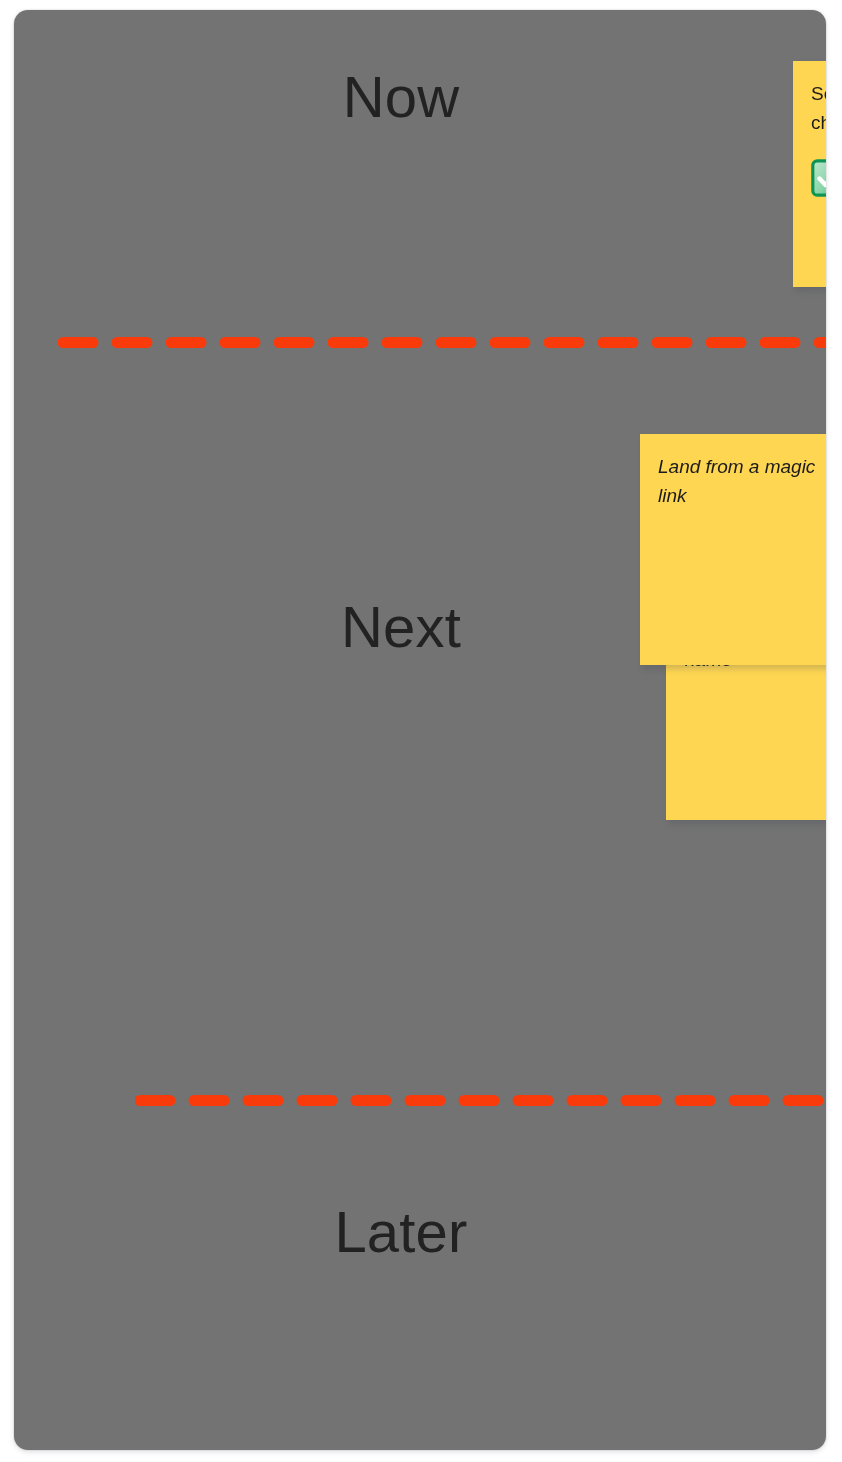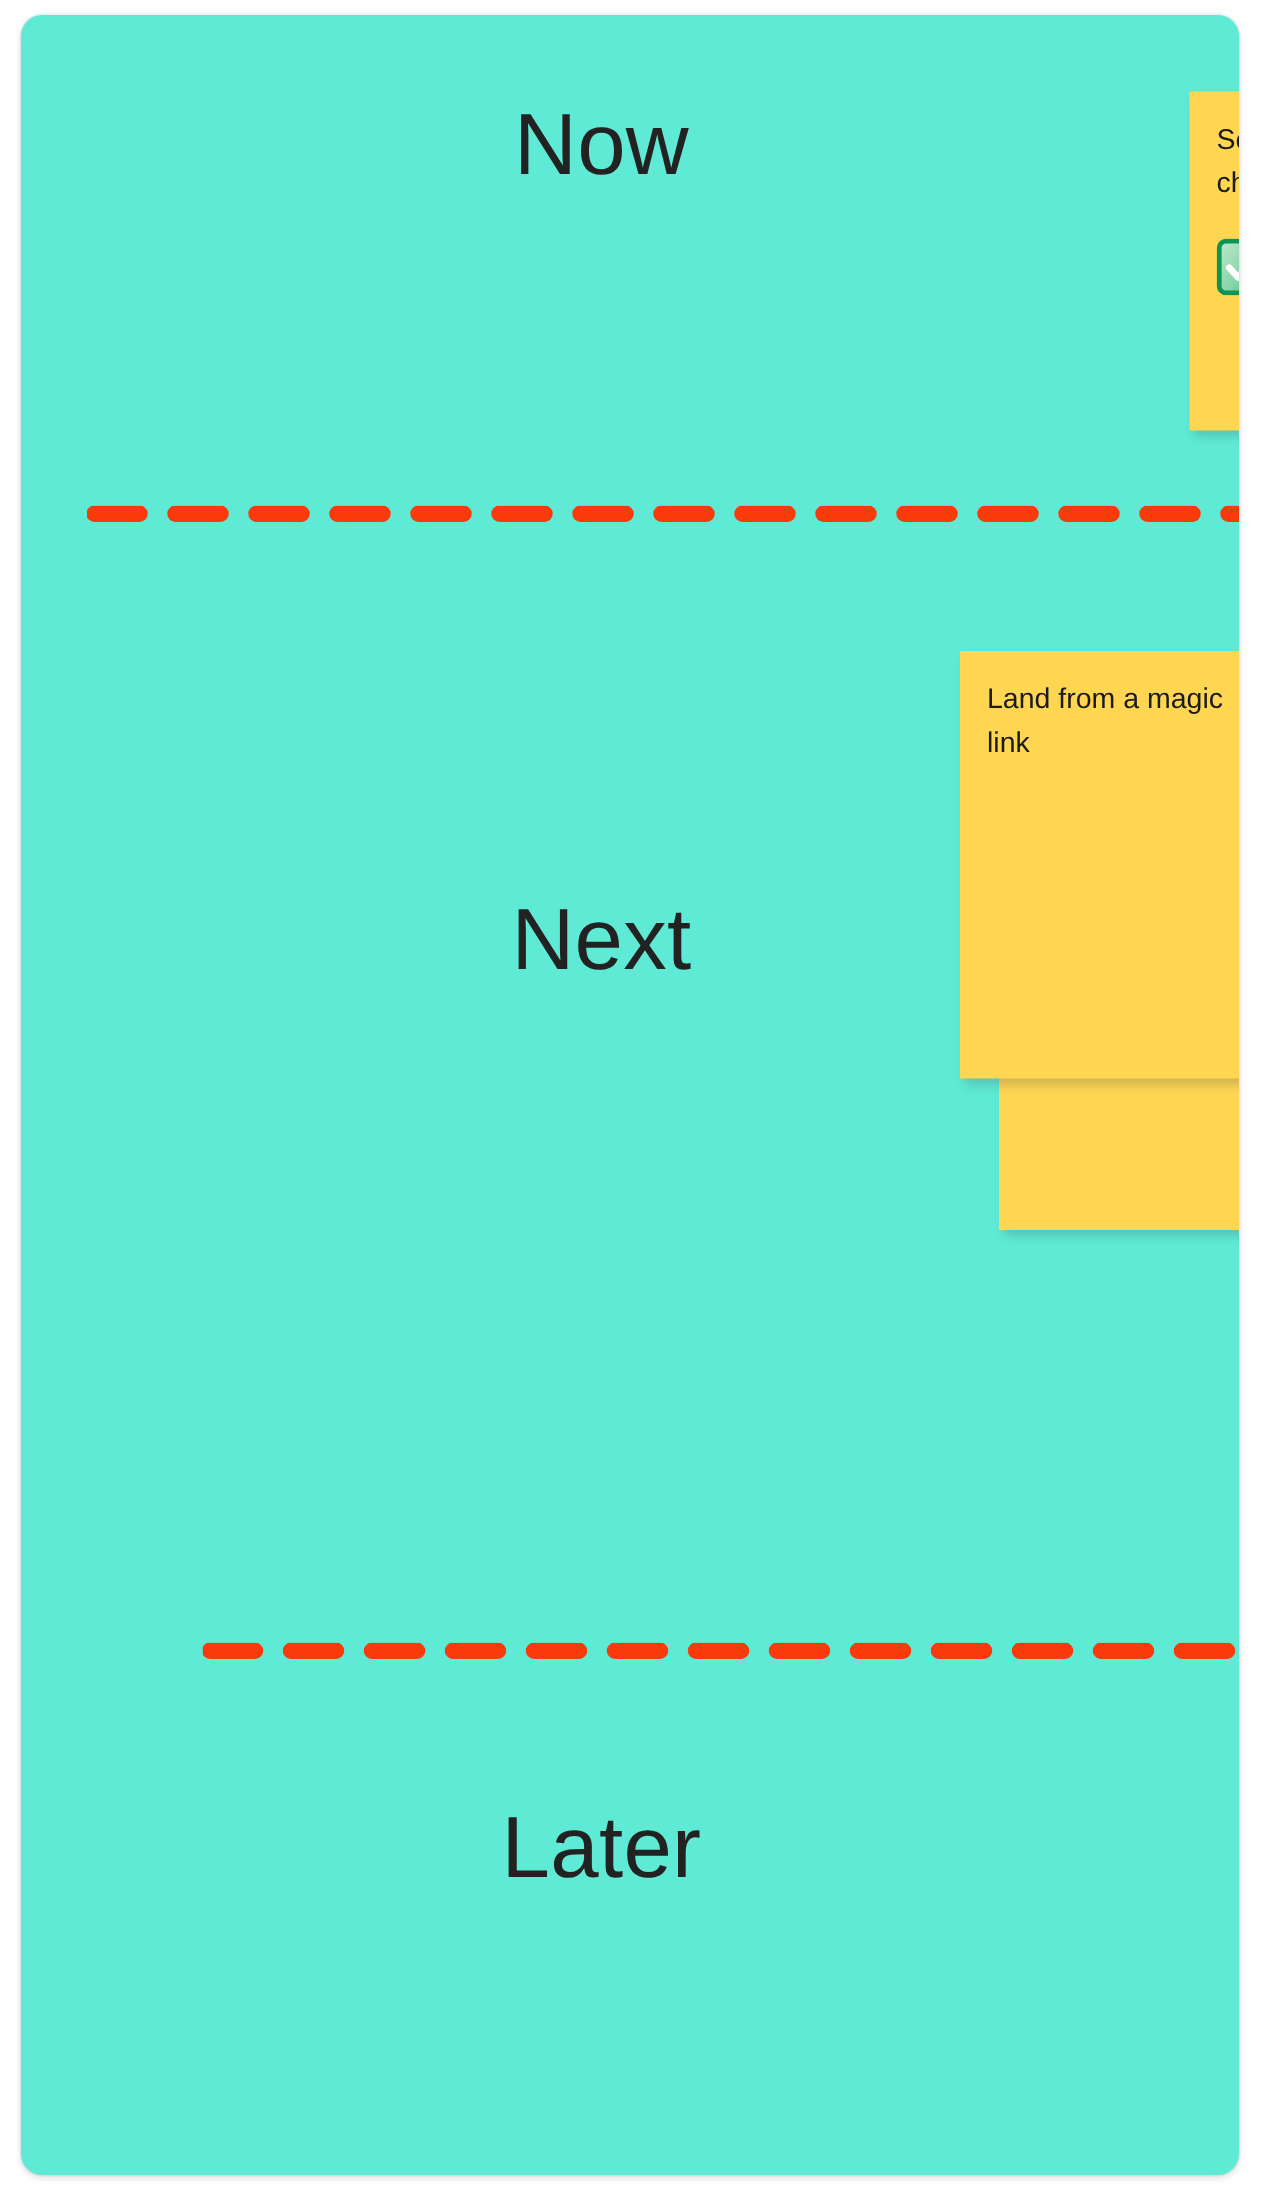--- a/index.html
+++ b/index.html
@@ -17,21 +17,21 @@
     -webkit-font-smoothing: antialiased;
   }
 
   
   #board-card {
     position: absolute;
     left: 14px;
     top: 10px;
     width: 812px;
     height: 1440px;
-    background: #5eead4;
+    background: #737373;
     border-radius: 14px;
     box-shadow: 0 2px 5px rgba(60, 64, 80, 0.16),
                 0 0 0 1px rgba(70, 76, 100, 0.07);
     overflow: hidden;
   }
 
   
   .lane-label {
     position: absolute;
     width: 100%;
@@ -102,22 +102,23 @@
     left: 779px;
     top: 51px;
     width: 190px;
     height: 226px;
     z-index: 3;
   }
   #sticky-land-magic-link {
     left: 626px;
     top: 424px;
     width: 196px;
-    height: 285px;
+    height: 231px;
     z-index: 2;
+    font-style: italic;
   }
   #sticky-search-ts-name {
     left: 652px;
     top: 588px;
     width: 196px;
     height: 222px;
     z-index: 1;
   }
 
   .sticky-text {

